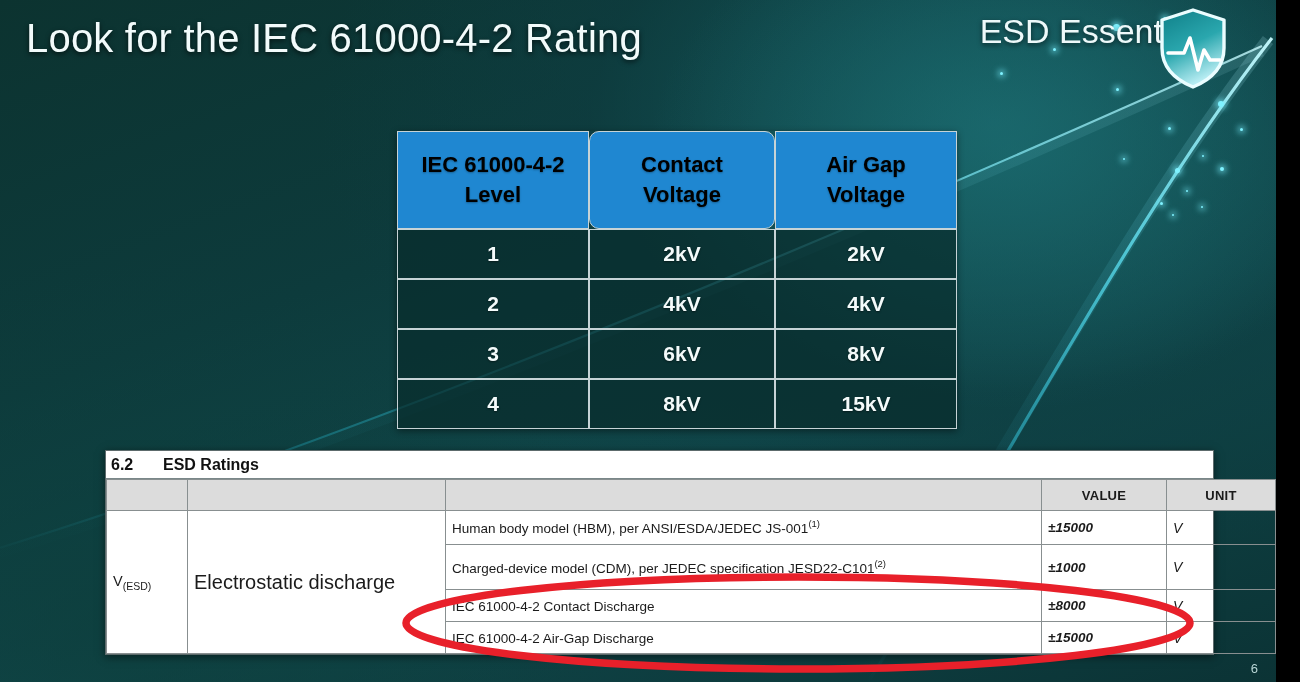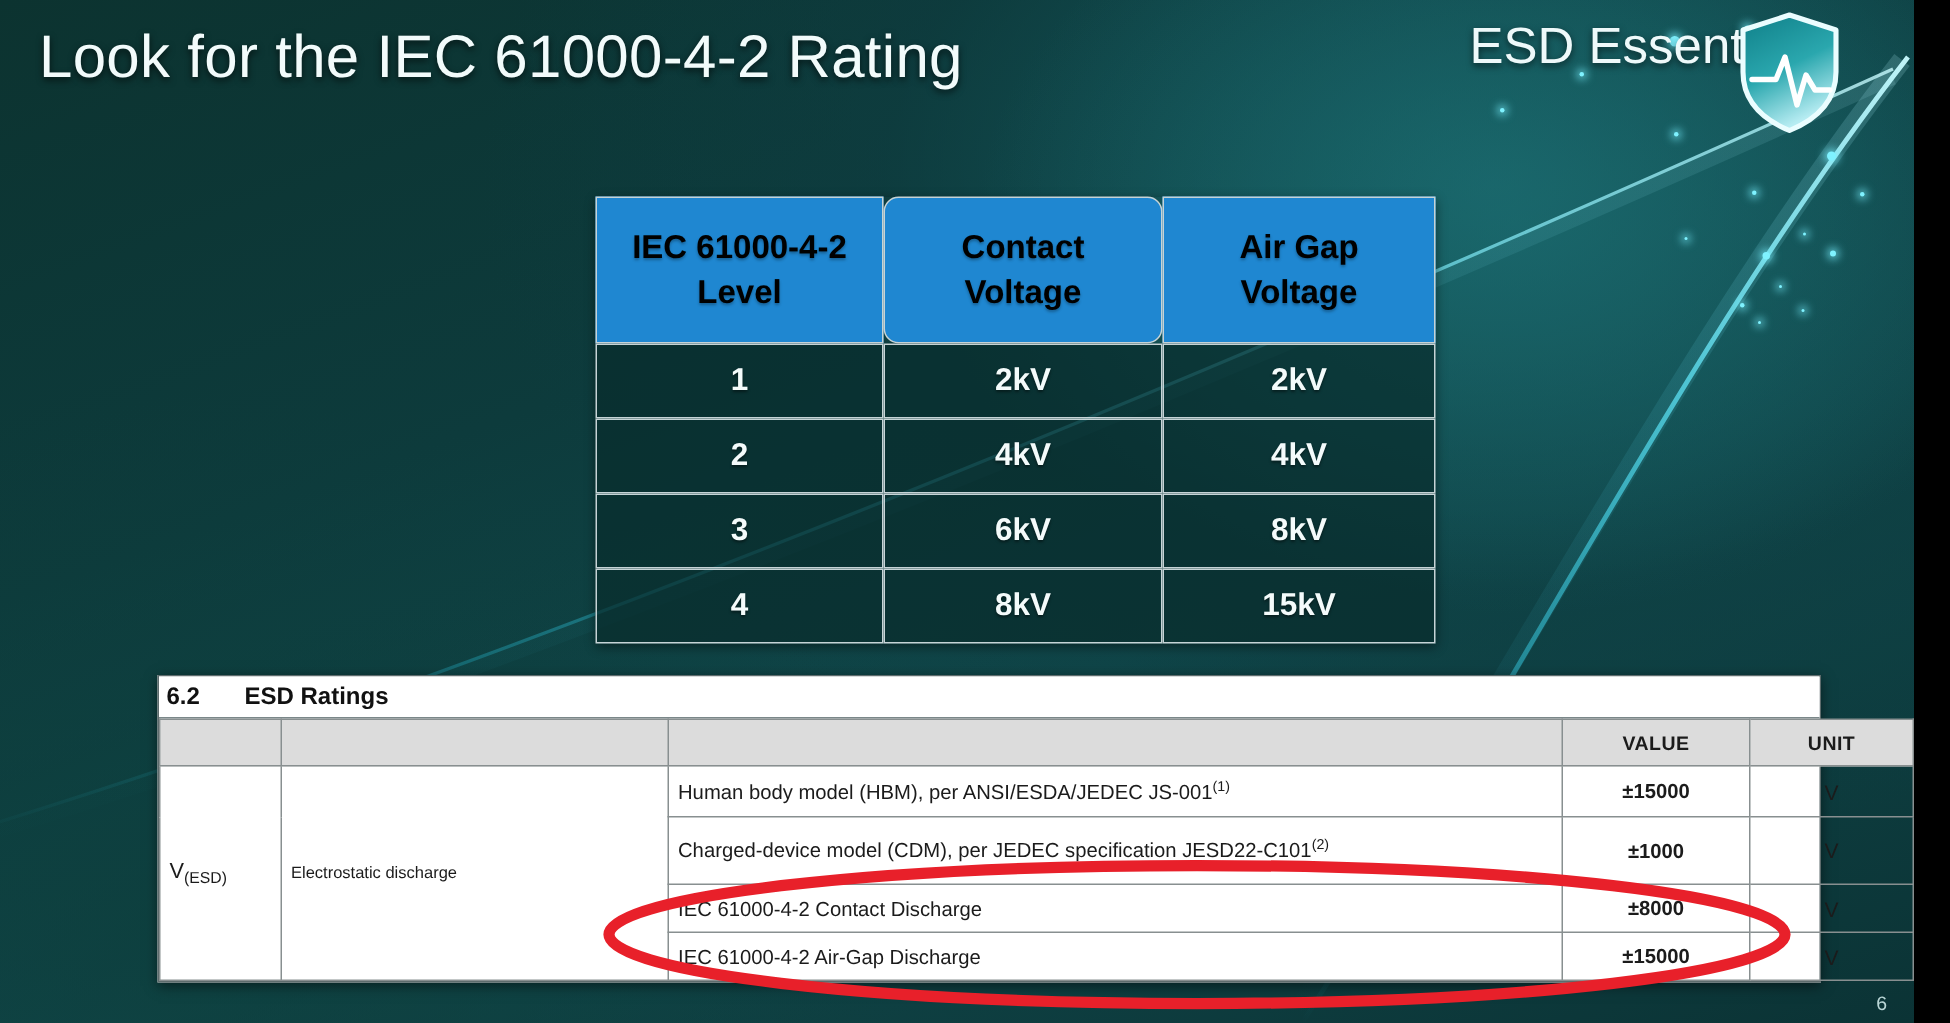--- a/index.html
+++ b/index.html
@@ -147,32 +147,32 @@
   .w-param { width: 245px; }
   .w-cond  { width: 583px; }
   .w-val   { width: 112px; }
   .w-unit  { width: 96px; }
   .sym {
     font-size: 14.5px;
     padding-left: 7px;
   }
   .sym sub { font-size: 10.5px; }
   .param {
-    font-size: 11px;
+    font-size: 20px;
     padding-left: 12px;
   }
   .cond {
     font-size: 13.5px;
     line-height: 1.28;
   }
   .cond sup { font-size: 9.5px; }
   .val, .unit {
-    text-align: center;
     font-size: 13.5px;
     font-weight: bold;
+    font-style: italic;
   }
   .unit { font-weight: normal; font-size: 14px; }
   .row-tall td { height: 38px; margin-top: 28px; }
   .row-short td { height: 25px; }
   .row-first td { height: 27px; margin-top: 24px; }
 
   
   .annot-ellipse {
     position: absolute;
     left: 398px;

